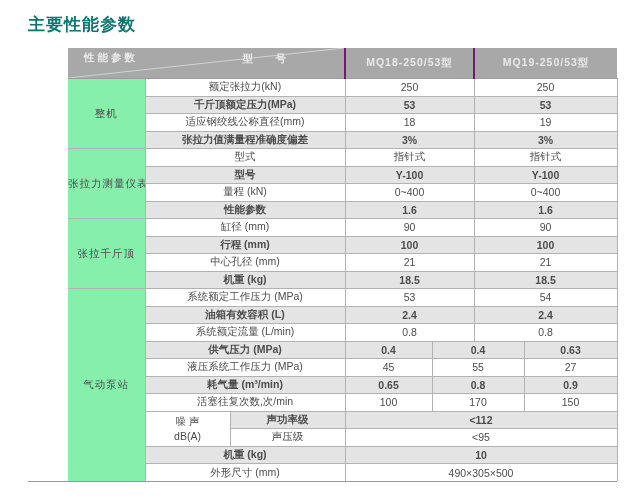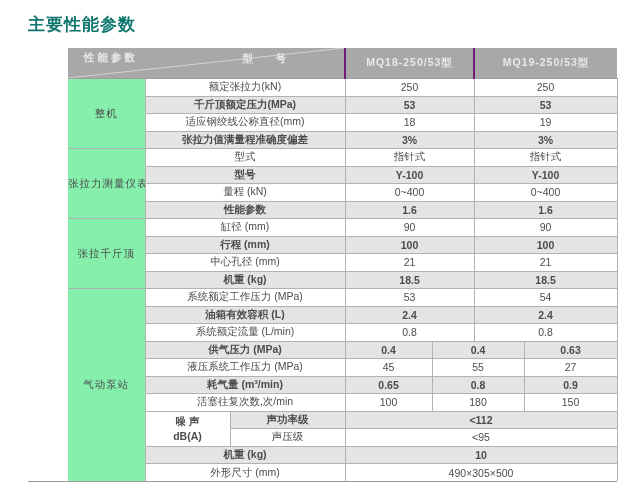--- a/index.html
+++ b/index.html
@@ -34,21 +34,21 @@
   .spec thead th.corner{position:relative;
     background-image:linear-gradient(to bottom right,
       rgba(0,0,0,0) calc(50% - 1px),#d2d2d2 50%,rgba(0,0,0,0) calc(50% + 1px));
     text-align:right;
   }
   .corner-top{position:absolute;top:4px;right:52px;letter-spacing:6px;}
   .corner-bottom{position:absolute;bottom:13px;left:16px;letter-spacing:3px;}
   .spec tbody tr{height:17.5px;}
   .spec td.shade{background:#e4e4e4;font-weight:bold;}
   .spec td.group-cell{background:#86efac;border-left:none;letter-spacing:1px;}
-  .spec td.noise-cell{background:#ffffff;line-height:1.35;font-weight:bold;}
+  .spec td.noise-cell{background:#ffffff;line-height:1.35;}
   .spec td.no-bottom{border-bottom:none;}
   .bottom-rule{
     position:absolute;left:28px;top:481px;width:589px;height:1px;background:#9a9a9a;
   }
 </style>
 </head>
 <body>
 
 <div class="page-title">主要性能参数</div>
 
@@ -168,21 +168,21 @@
       </tr>
       <tr>
         <td colspan="2" class="shade">耗气量 (m³/min)</td>
         <td colspan="1" class="shade">0.65</td>
         <td colspan="2" class="shade">0.8</td>
         <td colspan="1" class="shade">0.9</td>
       </tr>
       <tr>
         <td colspan="2" class="">活塞往复次数,次/min</td>
         <td colspan="1" class="">100</td>
-        <td colspan="2" class="">180</td>
+        <td colspan="2" class="">170</td>
         <td colspan="1" class="">150</td>
       </tr>
       <tr>
         <td class="noise-cell" rowspan="2">
           <div>噪 声</div>
           <div>dB(A)</div>
         </td>
         <td colspan="1" class="shade">声功率级</td>
         <td colspan="4" class="shade">&lt;112</td>
       </tr>

